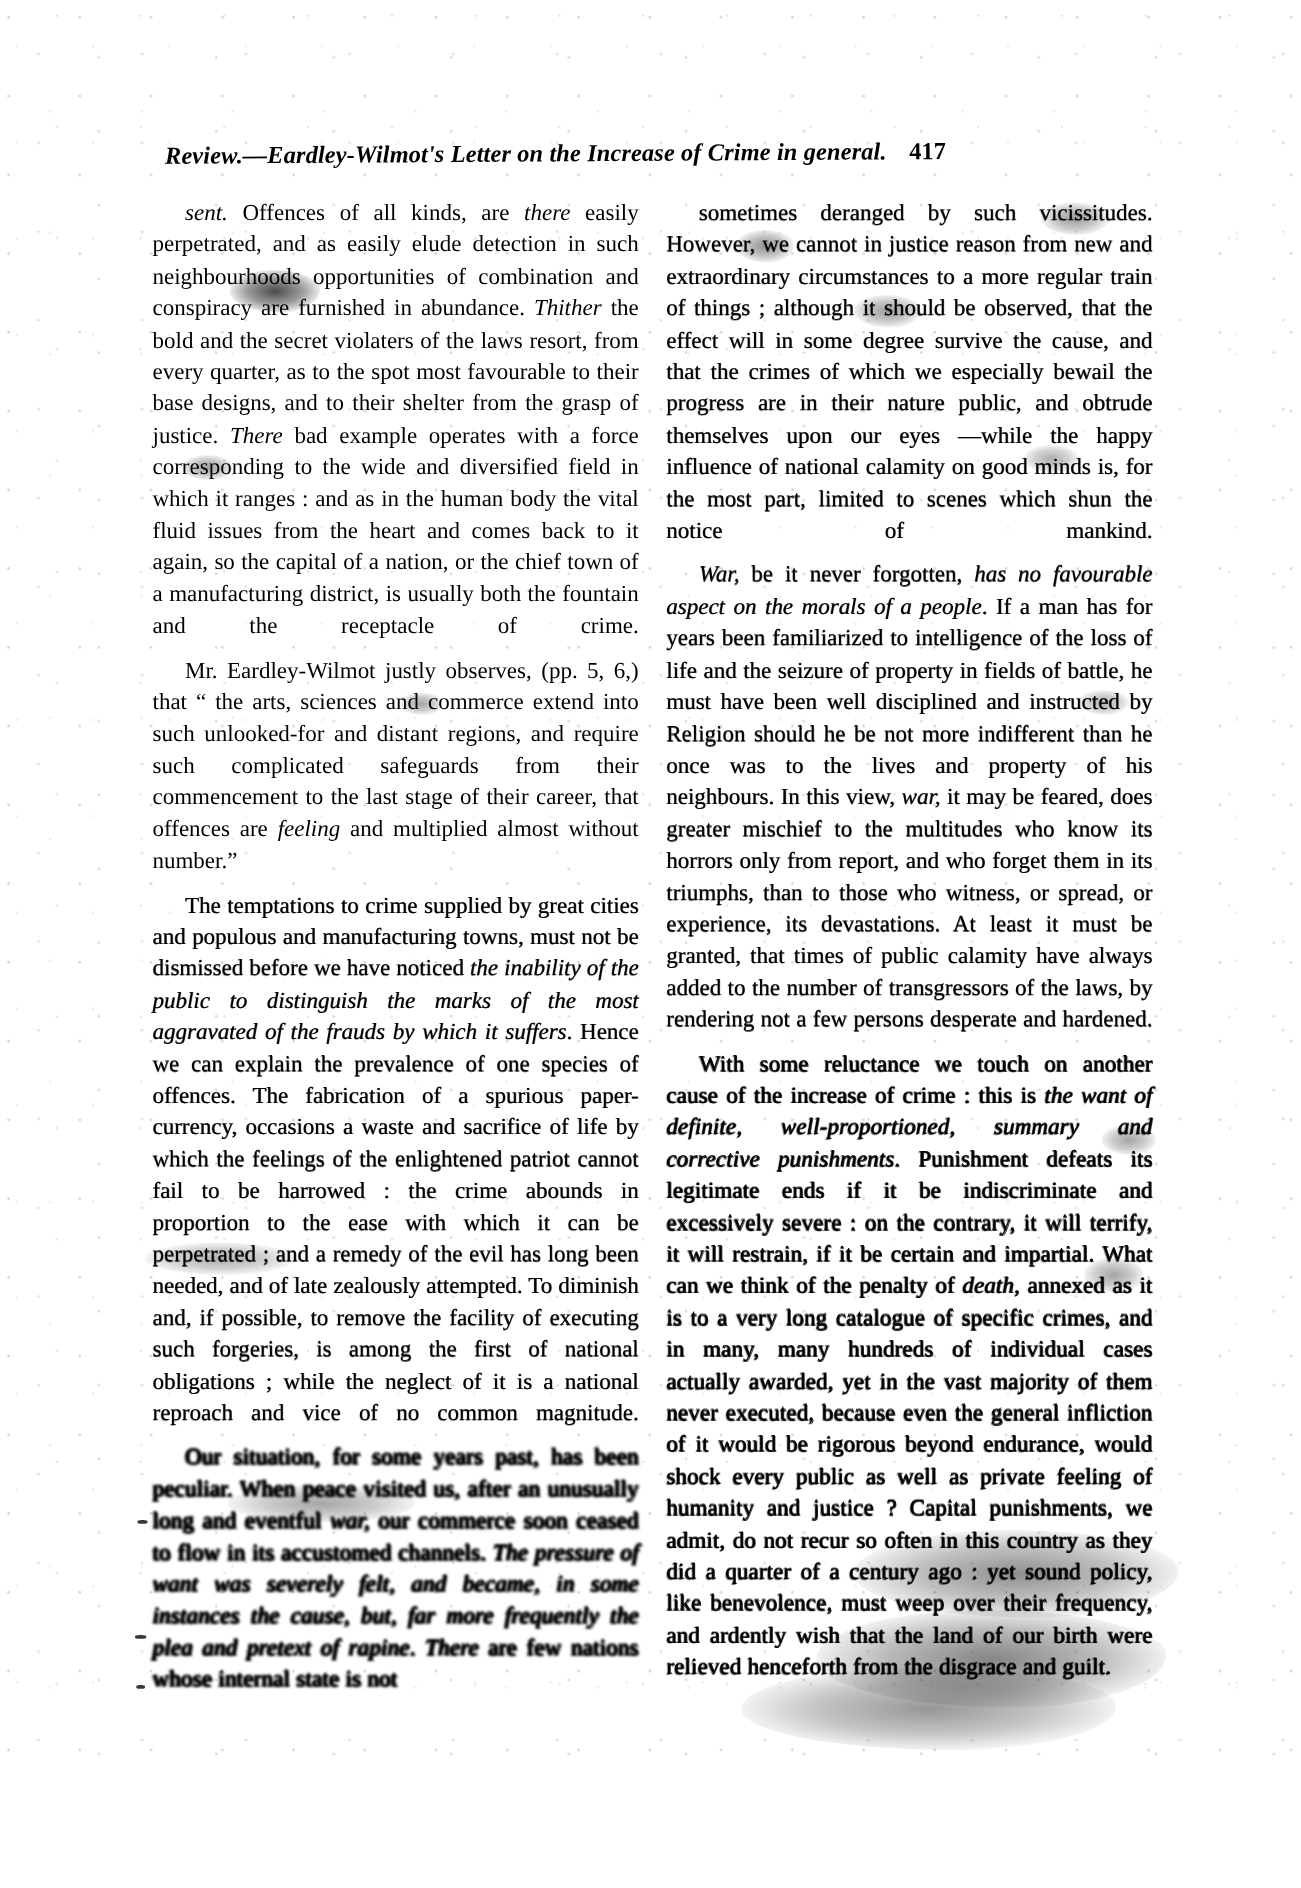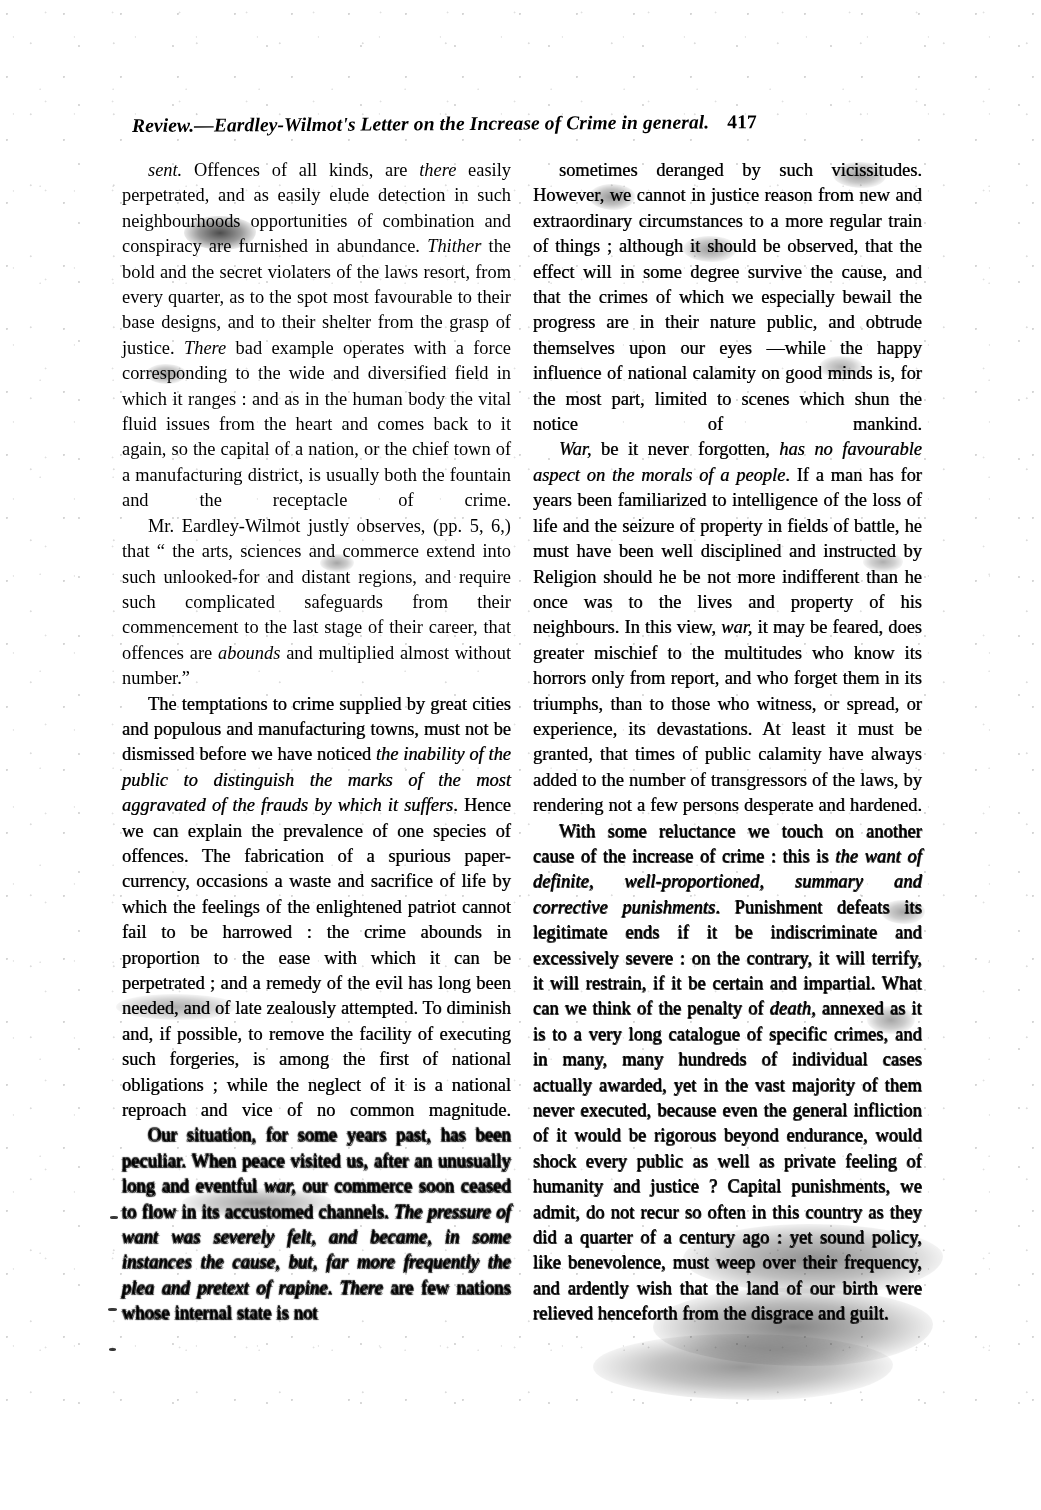--- a/index.html
+++ b/index.html
@@ -80,20 +80,21 @@
     text-align: justify;
     text-align-last: justify;
     hyphens: none;
     word-spacing: .2px;
   }
   .col p.last-ragged {
     text-align-last: left;
   }
   .col p + p {
     text-indent: 0;
+    margin-top: 10px;
   }
   .col p .ind {
     display: inline-block;
     width: 26px;
   }
 
   i, em { font-style: italic; font-family: Liberation Serif, serif; }
 
   
   .deg1 { filter: contrast(1.12); }
@@ -140,21 +141,21 @@
 <div class="page">
 
   <div class="running-head">
     <span>Review.—Eardley-Wilmot's Letter on the Increase of Crime in general.</span><span class="folio">417</span>
   </div>
 
   <div class="columns">
 
     <div class="col">
       <p class="deg1"><span class="ind"></span><i>sent.</i>  Offences of all kinds, are <i>there</i> easily perpetrated, and as easily elude detection in such neighbourhoods opportunities of combination and conspiracy are furnished in abundance.  <i>Thither</i> the bold and the secret violaters of the laws resort, from every quarter, as to the spot most favourable to their base designs, and to their shelter from the grasp of justice.  <i>There</i> bad example operates with a force corresponding to the wide and diversified field in which it ranges : and as in the human body the vital fluid issues from the heart and comes back to it again, so the capital of a nation, or the chief town of a manufacturing district, is usually both the fountain and the receptacle of crime.</p>
-      <p class="deg1"><span class="ind"></span>Mr. Eardley-Wilmot justly observes, (pp. 5, 6,) that “ the arts, sciences and commerce extend into such unlooked-for and distant regions, and require such complicated safeguards from their commencement to the last stage of their career, that offences are <i>abounds</i> and multiplied almost without number.”</p>
+      <p class="deg1"><span class="ind"></span>Mr. Eardley-Wilmot justly observes, (pp. 5, 6,) that “ the arts, sciences and commerce extend into such unlooked-for and distant regions, and require such complicated safeguards from their commencement to the last stage of their career, that offences are <i>feeling</i> and multiplied almost without number.”</p>
       <p class="deg2"><span class="ind"></span>The temptations to crime supplied by great cities and populous and manufacturing towns, must not be dismissed before we have noticed <i>the inability of the public to distinguish the marks of the most aggravated of the frauds by which it suffers</i>.  Hence we can explain the prevalence of one species of offences.  The fabrication of a spurious paper-currency, occasions a waste and sacrifice of life by which the feelings of the enlightened patriot cannot fail to be harrowed : the crime abounds in proportion to the ease with which it can be perpetrated ; and a remedy of the evil has long been needed, and of late zealously attempted. To diminish and, if possible, to remove the facility of executing such forgeries, is among the first of national obligations ; while the neglect of it is a national reproach and vice of no common magnitude.</p>
       <p class="deg4 last-ragged"><span class="ind"></span>Our situation, for some years past, has been peculiar.  When peace visited us, after an unusually long and eventful <i>war,</i> our commerce soon ceased to flow in its accustomed channels.  <i>The pressure of want was severely felt, and became, in some instances the cause, but, far more frequently the plea and pretext of rapine</i>.  <i>There</i> are few nations whose internal state is not</p>
 
       <div class="smudge" style="left:62px;  top:58px;  width:72px; height:34px;"></div>
       <div class="smudge" style="left:24px;  top:206px; width:40px; height:20px; opacity:.55;"></div>
       <div class="smudge" style="left:198px; top:396px; width:34px; height:18px; opacity:.5;"></div>
       <div class="smudge" style="left:-6px;  top:836px; width:120px; height:26px; opacity:.45;"></div>
       <div class="smudge" style="left:60px;  top:1030px; width:150px; height:30px; opacity:.5;"></div>
       <div class="edge-fleck" style="left:-12px; top:1058px; width:8px; height:3px;"></div>
       <div class="edge-fleck" style="left:-14px; top:1150px; width:9px; height:3px;"></div>

